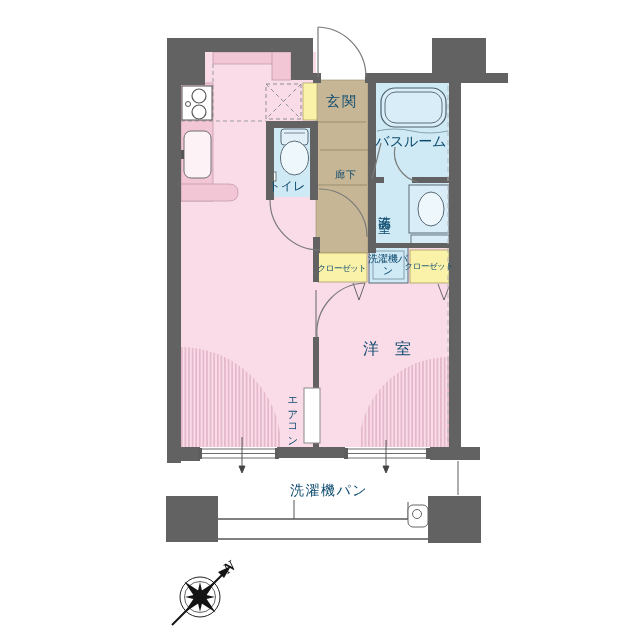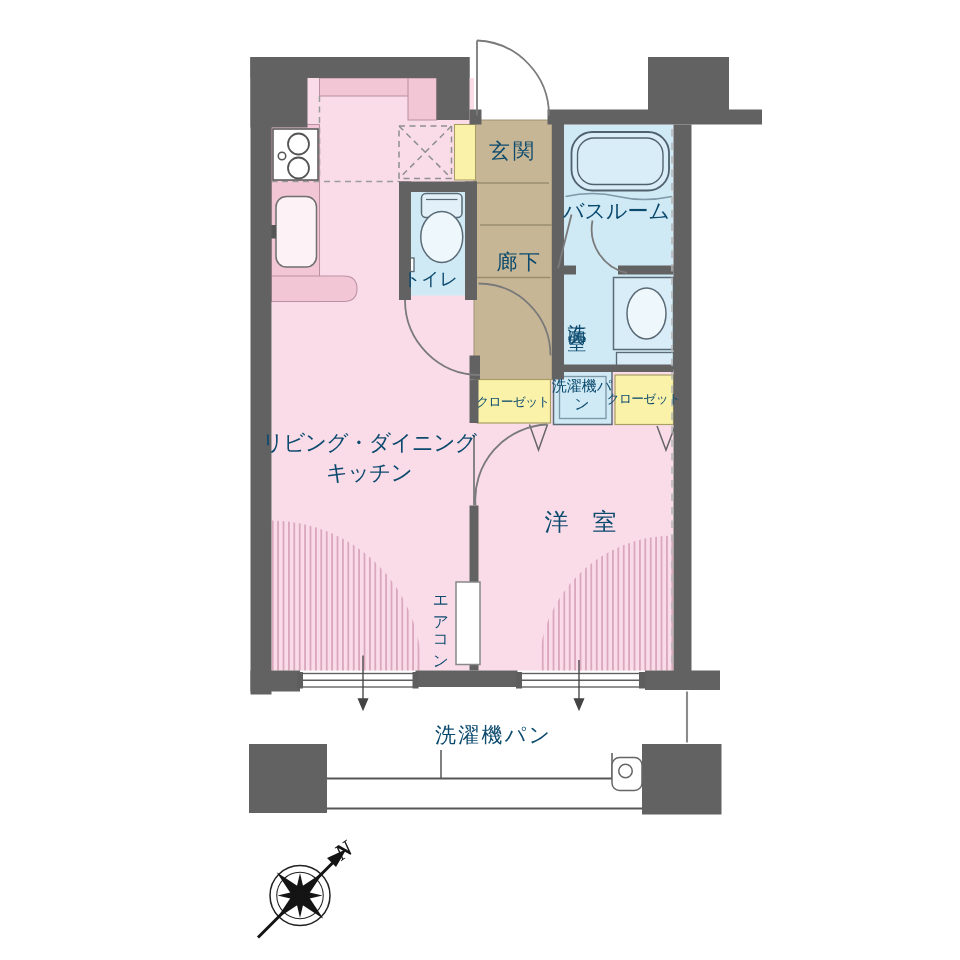--- a/index.html
+++ b/index.html
@@ -189,24 +189,22 @@
       </g>
       <line x1="-28" y1="28" x2="27" y2="-27" stroke="#141414" stroke-width="2"></line>
       <polygon points="31,-31 18,-25 24,-19" fill="#141414"></polygon>
     </g>
     <text x="229" y="572" font-size="15" font-family="Liberation Serif, DejaVu Serif, serif" font-style="italic" font-weight="bold" fill="#141414" text-anchor="middle" transform="rotate(-35 229 567)">N</text>
   </g>
 </svg>
 
 <div class="lbl" style="left:342px;top:101px;font-size:14px;letter-spacing:2px;">玄関</div>
 <div class="lbl" style="left:411px;top:141px;font-size:14px;">バスルーム</div>
-<div class="lbl" style="left:346px;top:175px;font-size:14px;letter-spacing:1px;">廊下</div>
+<div class="lbl" style="left:346px;top:175px;font-size:10px;letter-spacing:1px;">廊下</div>
 <div class="lbl" style="left:287px;top:186px;font-size:12px;">トイレ</div>
 <div class="lbl v" style="left:384px;top:210px;font-size:12.5px;letter-spacing:3px;">洗面室</div>
 <div class="lbl wrap" style="left:388px;top:264px;font-size:10px;width:48px;line-height:1.15;">洗濯機パン</div>
 <div class="lbl" style="left:342px;top:268px;font-size:8.5px;letter-spacing:-0.5px;">クローゼット</div>
 <div class="lbl" style="left:429px;top:266px;font-size:8.5px;letter-spacing:-0.5px;">クローゼット</div>
-<div class="lbl pre" style="left:246px;top:306px;font-size:14.5px;letter-spacing:-0.5px;line-height:1.4;">リビング・ダイニング
-キッチン</div>
 <div class="lbl" style="left:387px;top:349px;font-size:16px;">洋　室</div>
 <div class="lbl v" style="left:293px;top:416px;font-size:10.5px;letter-spacing:1px;">エアコン</div>
 <div class="lbl" style="left:329px;top:490px;font-size:14px;letter-spacing:1.5px;">洗濯機パン</div>
 </div>
 
 </body></html>

